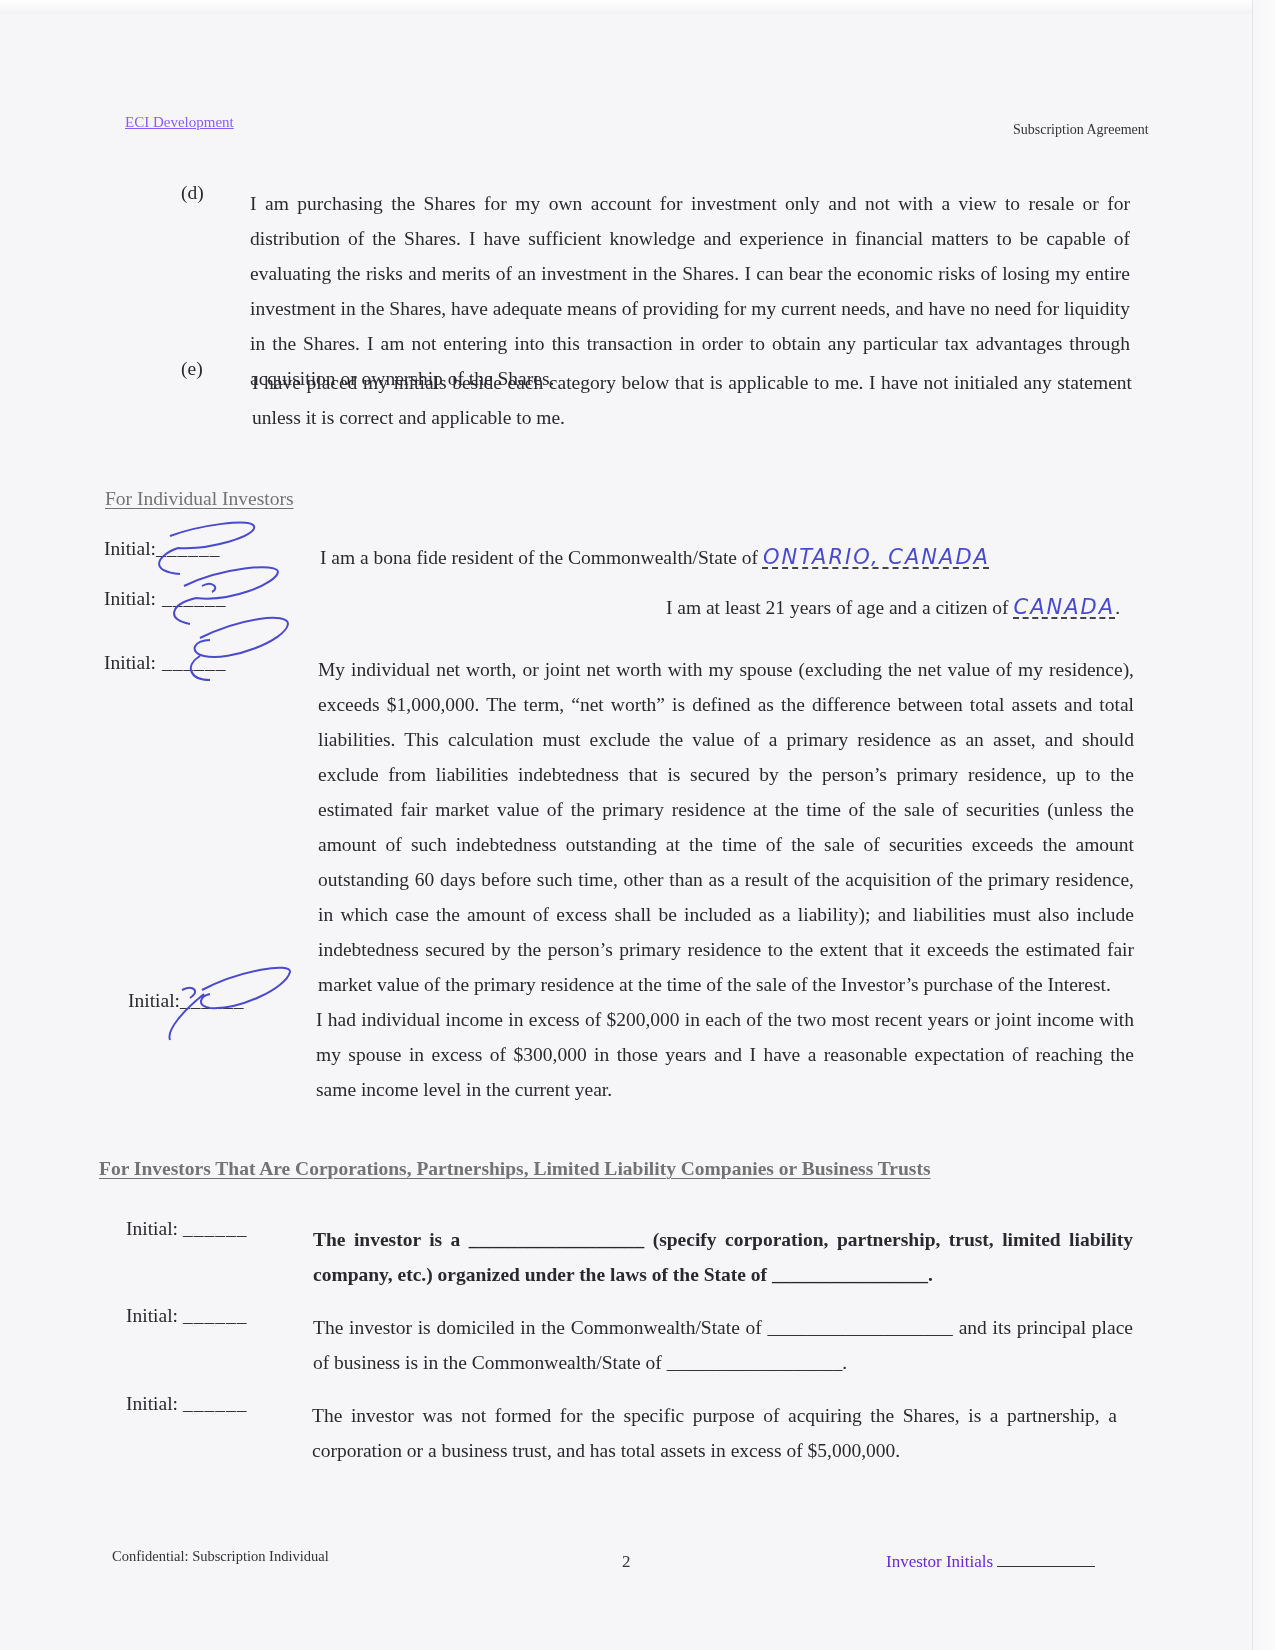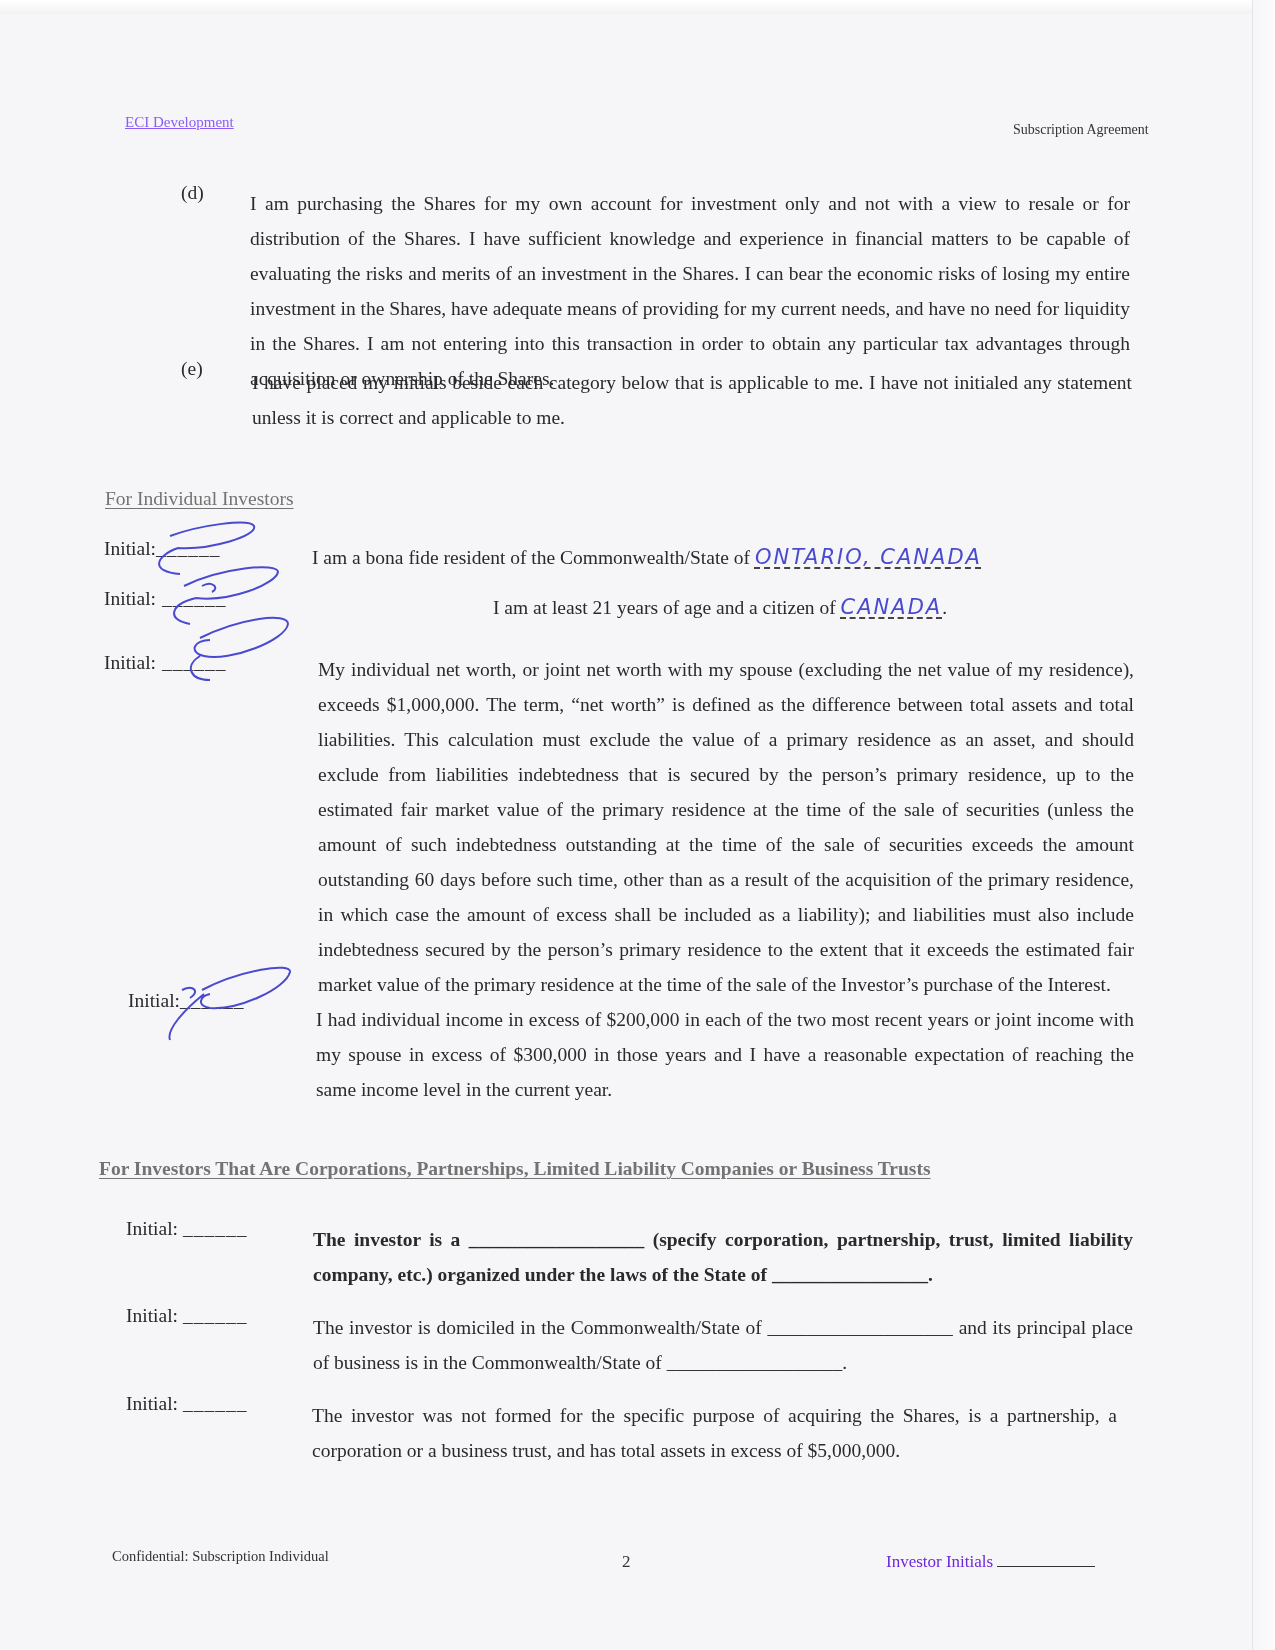--- a/index.html
+++ b/index.html
@@ -59,33 +59,33 @@
 <div class="section-title" style="left:105px; top:488px;">For Individual Investors</div>
 
 <div class="initial-label" style="left:104px; top:538px;">
   <span>Initial:</span><span class="blank">______</span>
 </div>
 <div class="signature-mark" style="left:150px; top:520px;">
   <svg width="110" height="60" viewBox="0 0 110 60">
       <path d="M20 16 C 50 5, 100 -2, 104 6 C 108 16, 60 30, 28 28 M 28 28 C 5 36, 0 52, 30 54" fill="none" stroke="#4a4ad0" stroke-width="2"></path>
     </svg>
 </div>
-<div class="para" style="left:312px; top:540px; width:800px; text-align:left;">
+<div class="para" style="left:320px; top:540px; width:800px; text-align:left;">
   <span>I am a bona fide resident of the Commonwealth/State of </span><span class="handwriting">ONTARIO, CANADA</span><span></span>
 </div>
 
 <div class="initial-label" style="left:104px; top:588px;">
   <span>Initial:</span><span class="blank" style="margin-left:6px;">______</span>
 </div>
 <div class="signature-mark" style="left:160px; top:560px;">
   <svg width="120" height="70" viewBox="0 0 120 70">
       <path d="M24 26 C 60 8, 118 2, 118 12 C 116 24, 70 42, 36 38 M 36 38 C 10 44, 6 60, 30 64 M 42 26 C 52 20, 60 28, 52 32" fill="none" stroke="#4a4ad0" stroke-width="2"></path>
     </svg>
 </div>
-<div class="para" style="left:320px; top:590px; width:800px; text-align:center;">
+<div class="para" style="left:320px; top:590px; width:800px; text-align:right;">
   <span>I am at least 21 years of age and a citizen of </span><span class="handwriting">CANADA</span><span>.</span>
 </div>
 
 <div class="initial-label" style="left:104px; top:652px;">
   <span>Initial:</span><span class="blank" style="margin-left:6px;">______</span>
 </div>
 <div class="signature-mark" style="left:170px; top:610px;">
   <svg width="120" height="75" viewBox="0 0 120 75">
       <path d="M30 28 C 70 8, 118 2, 118 14 C 116 30, 60 52, 34 46 C 18 42, 24 30, 40 30 M 30 46 C 14 56, 20 70, 40 70" fill="none" stroke="#4a4ad0" stroke-width="2"></path>
     </svg>

